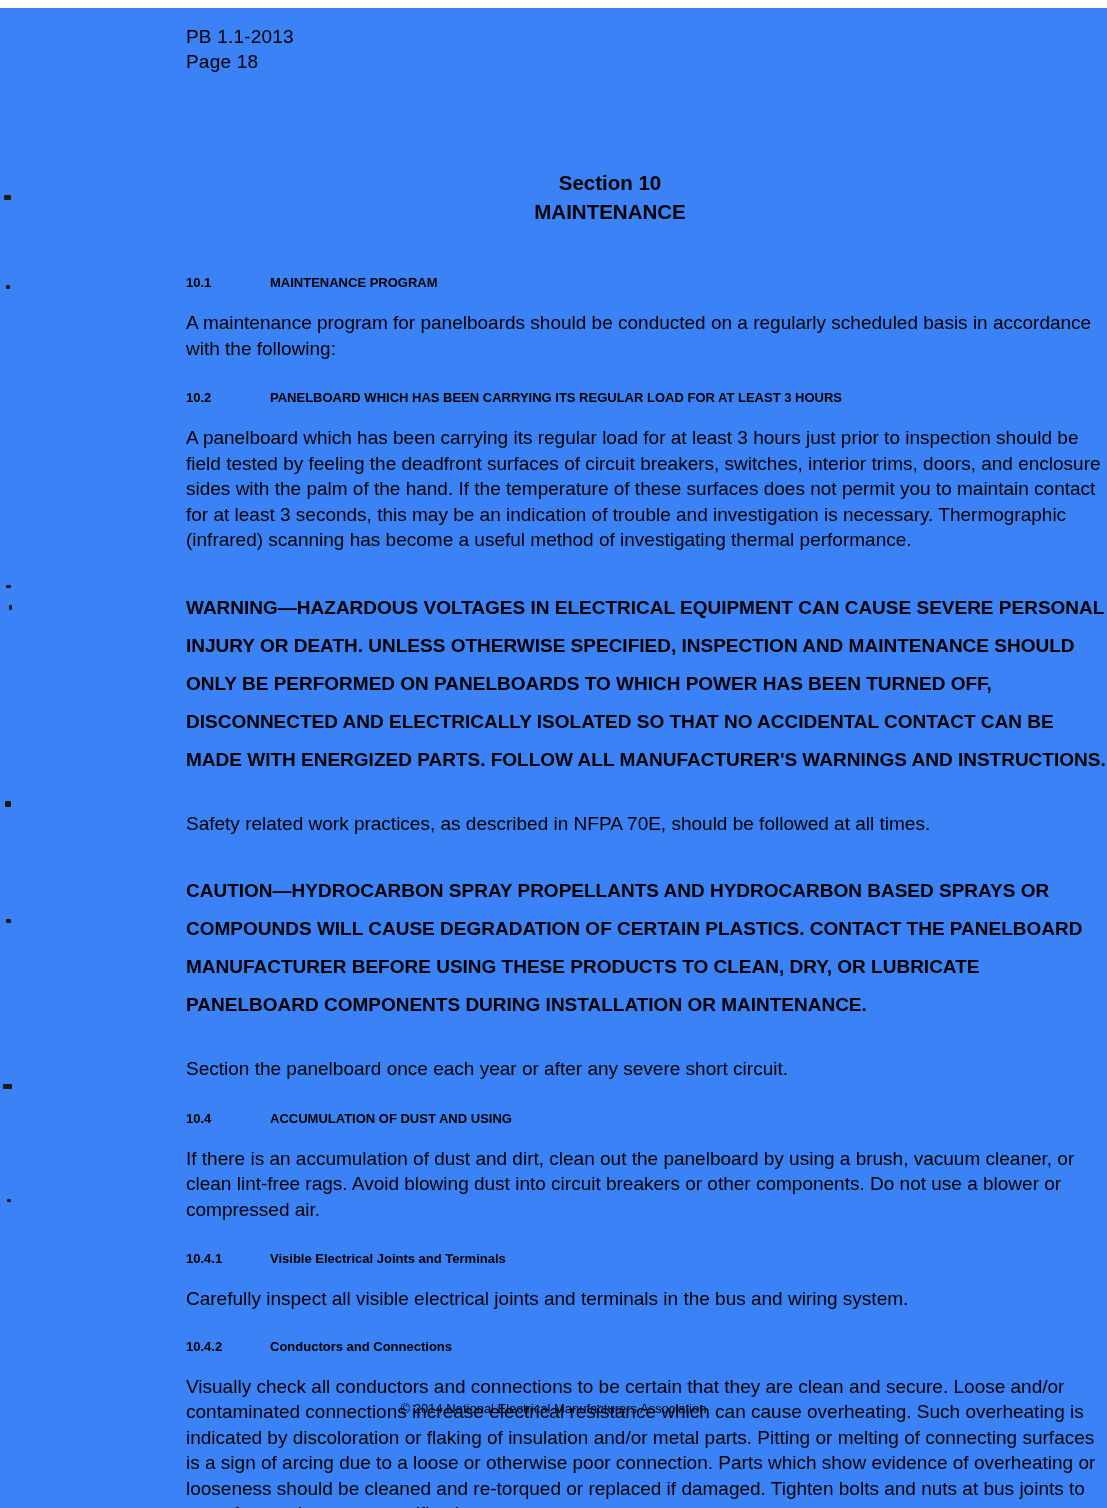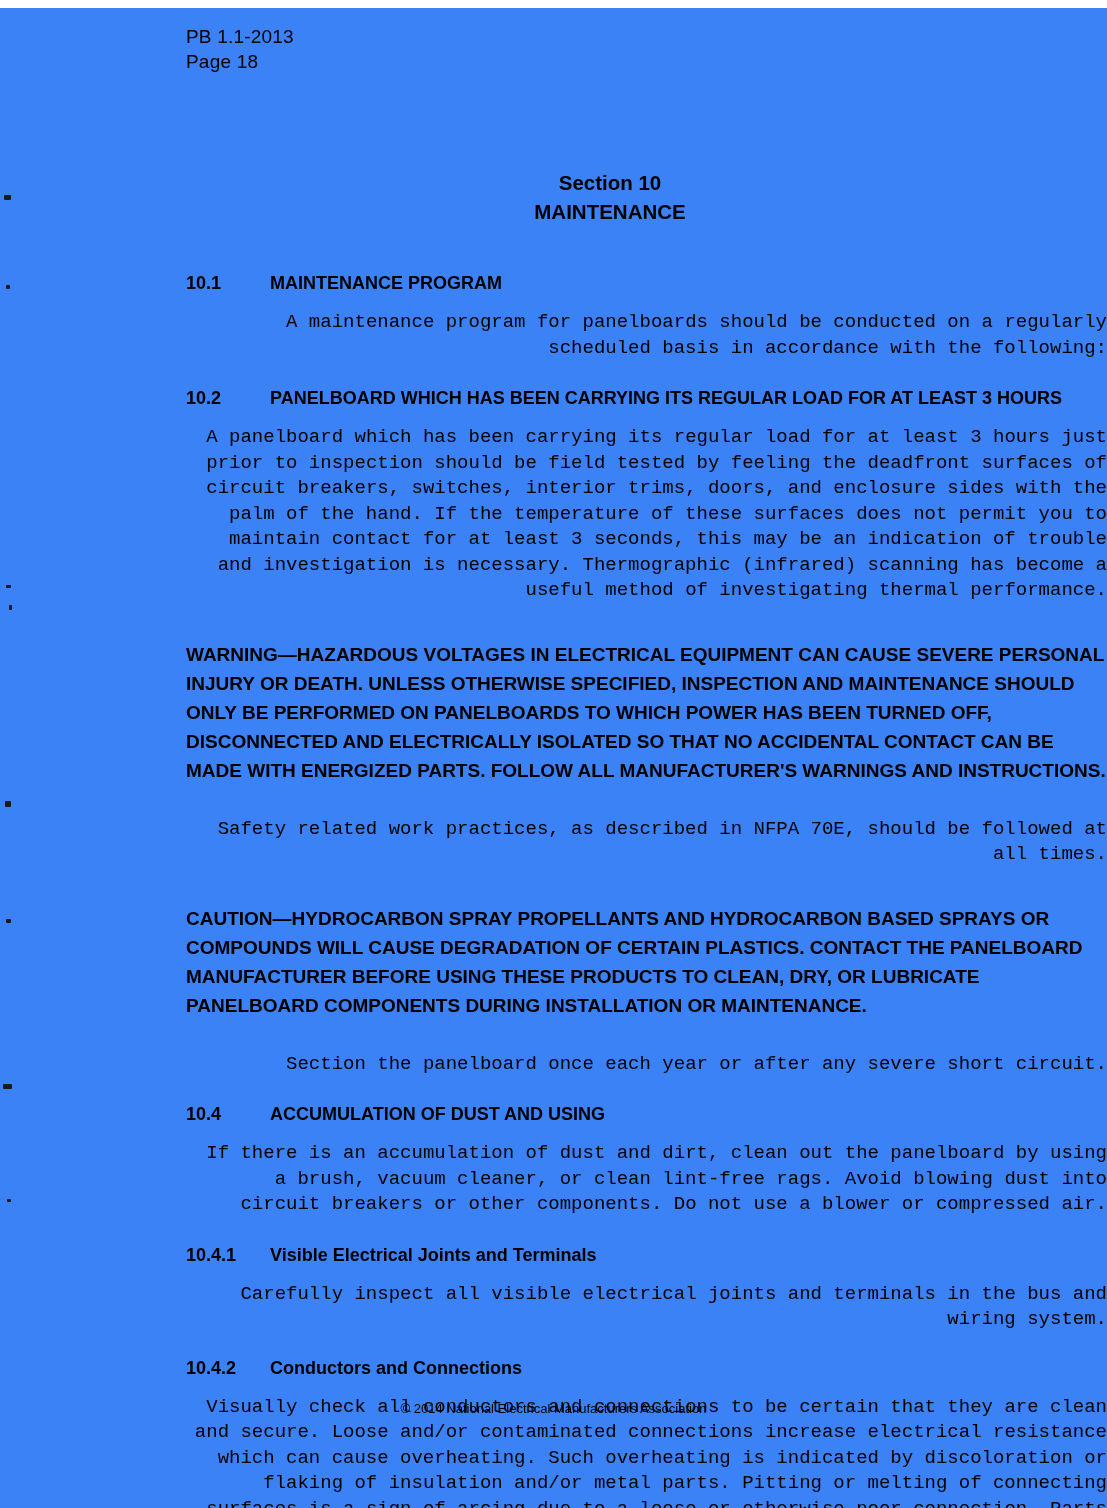--- a/index.html
+++ b/index.html
@@ -47,49 +47,48 @@
     font-size: 20.5px;
     line-height: 29px;
     margin: 0 0 44px 0;
     padding-right: 73px;
   }
   .section-title .line { white-space: nowrap; }
 
   
   .heading {
     font-weight: bold;
-    font-size: 18px;
+    font-size: 13px;
     line-height: 26px;
     margin: 0 0 14px 0;
     padding-left: 84px;
     text-indent: -84px;
   }
   .heading .num {
     display: inline-block;
     width: 84px;
     text-indent: 0;
   }
   .heading.h3 { padding-left: 84px; text-indent: -84px; }
   .heading.h3 .num { width: 84px; }
 
   
   p.body {
     font-size: 19px;
     line-height: 25.5px;
     margin: 0 0 24px 0;
-    text-align: right;
-    font-family: Liberation Mono, monospace;
+    text-align: left;
   }
   p.body.tight { margin-bottom: 22px; }
 
   
   p.notice {
     font-weight: bold;
     font-size: 19px;
-    line-height: 29px;
+    line-height: 38px;
     margin: 0 0 26px 0;
   }
   .gap-md { height: 12px; }
   .gap-sm { height: 6px; }
 
   
   .doc-footer {
     position: absolute;
     left: 0;
     right: 0;

